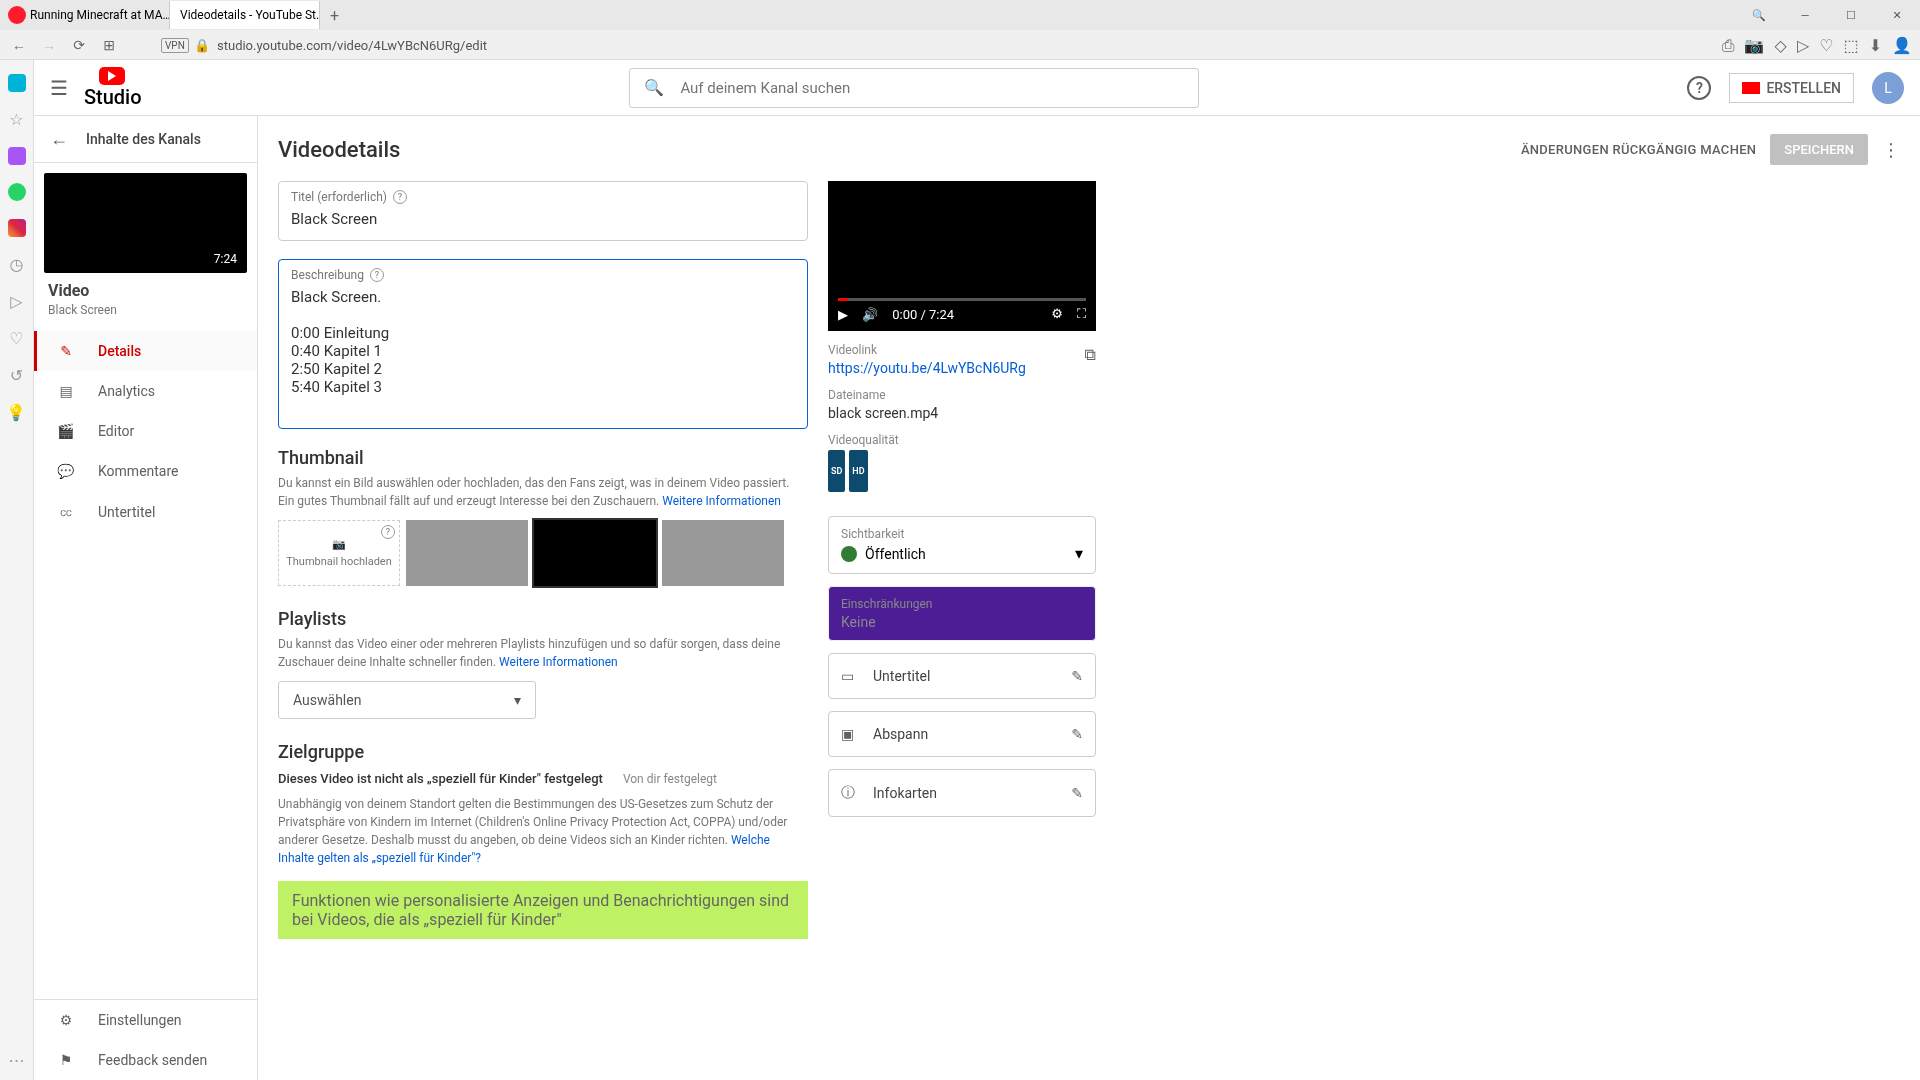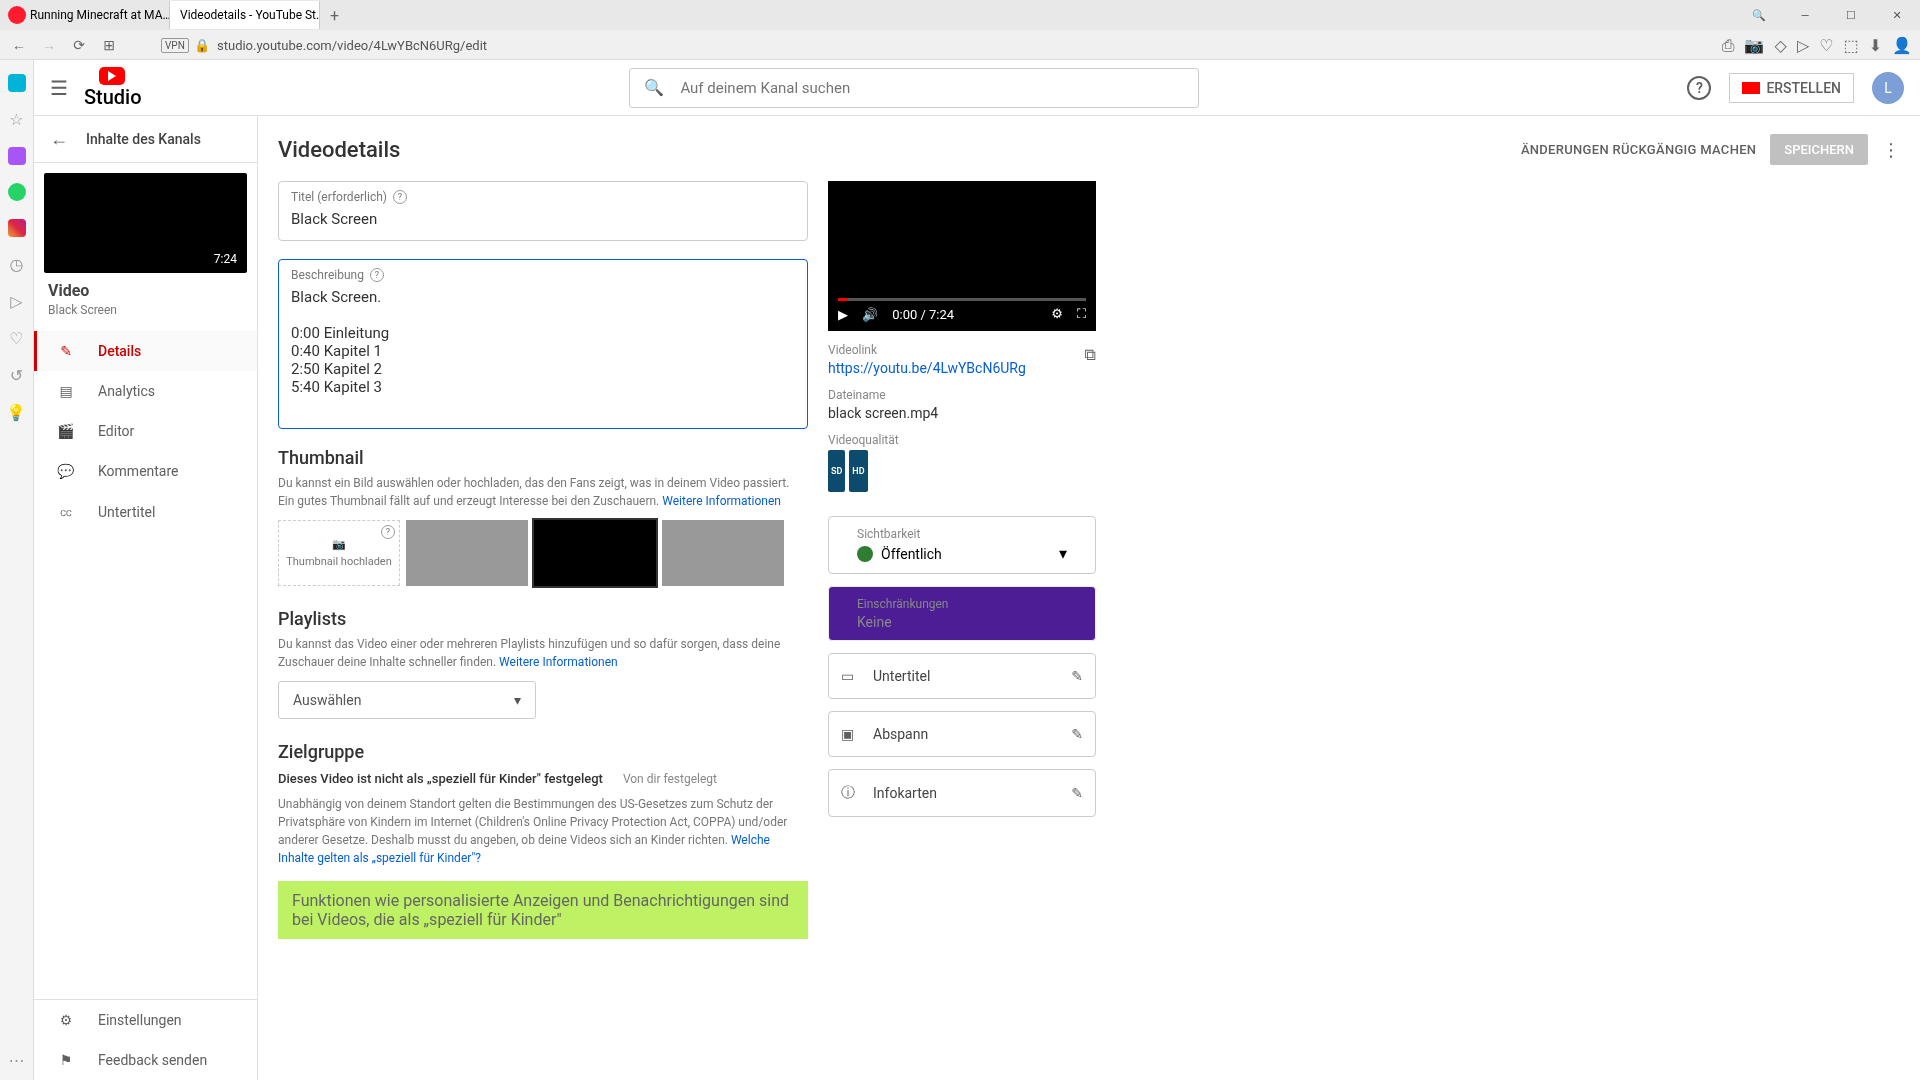--- a/index.html
+++ b/index.html
@@ -97,21 +97,21 @@
 
 .meta-block { padding: 12px 0; }
 .meta-row { margin-bottom: 12px; position: relative; }
 .meta-label { font-size: 12px; color: #888; margin-bottom: 3px; }
 .meta-val { font-size: 14px; color: #333; }
 .meta-link { color: #065fd4; font-size: 14px; }
 .copy-btn { position: absolute; right: 0; top: 2px; color: #606060; }
 .q-badges { display: flex; gap: 4px; }
 .q-badge { background: #0c4a6e; color: #fff; font-size: 9px; font-weight: 600; padding: 16px 3px; border-radius: 2px; }
 
-.card { border: 1px solid #ccc; border-radius: 4px; padding: 10px 28px; margin-bottom: 12px; }
+.card { border: 1px solid #ccc; border-radius: 4px; padding: 10px 12px; margin-bottom: 12px; }
 .card-lbl { font-size: 12px; color: #888; margin-bottom: 3px; }
 .vis-row { display: flex; align-items: center; justify-content: space-between; }
 .vis-left { display: flex; align-items: center; gap: 8px; font-size: 14px; }
 .eye { width: 16px; height: 16px; background: #2e7d32; border-radius: 50% 50% 50% 50%; position: relative; }
 .card.flat { background: #4c1d95; border-color: #eee; }
 .row-card { border: 1px solid #ccc; border-radius: 4px; padding: 14px 12px; margin-bottom: 12px; display: flex; align-items: center; gap: 12px; font-size: 14px; color: #444; }
 .row-icon { width: 20px; color: #606060; }
 .pencil { margin-left: auto; color: #606060; }
 </style>
 </head>

